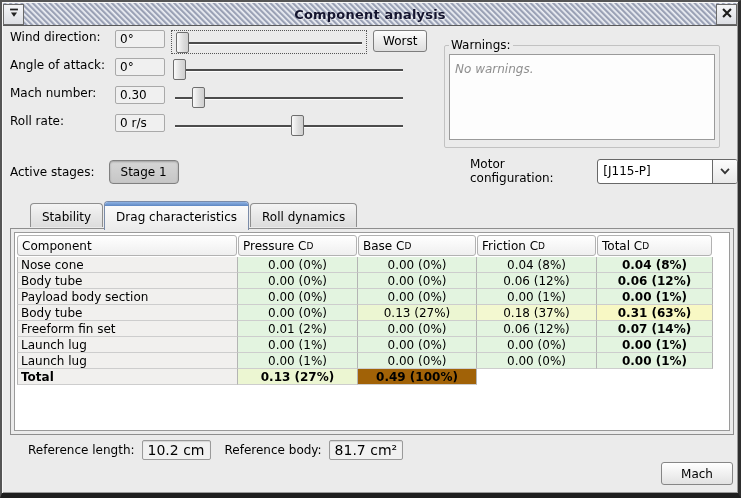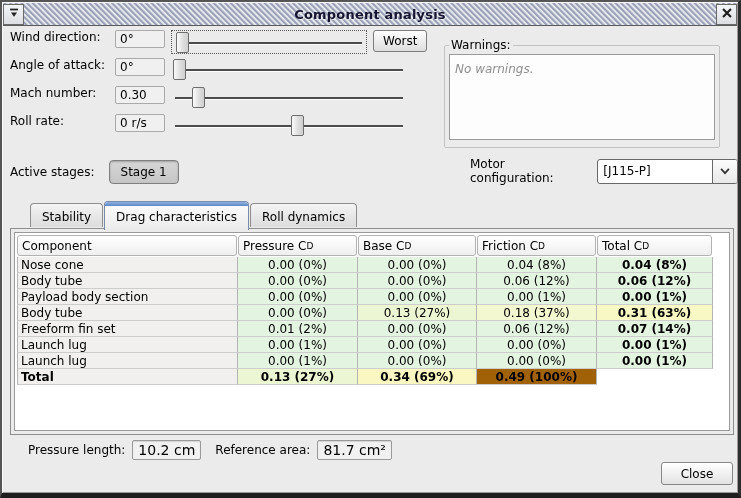--- a/index.html
+++ b/index.html
@@ -226,28 +226,27 @@
           <div class="cell val" style="background: rgb(227, 244, 224);">0.00 (0%)</div>
           <div class="cell val" style="background: rgb(227, 244, 224);">0.00 (0%)</div>
           <div class="cell val b" style="background: rgb(227, 244, 224);">0.00 (1%)</div>
           <div class="cell comp">Launch lug</div>
           <div class="cell val" style="background: rgb(227, 244, 224);">0.00 (1%)</div>
           <div class="cell val" style="background: rgb(227, 244, 224);">0.00 (0%)</div>
           <div class="cell val" style="background: rgb(227, 244, 224);">0.00 (0%)</div>
           <div class="cell val b" style="background: rgb(227, 244, 224);">0.00 (1%)</div>
           <div class="cell comp b">Total</div>
           <div class="cell val b" style="background: rgb(236, 246, 210);">0.13 (27%)</div>
-          <div class="cell val b" style="background: rgb(250, 247, 194);">0.34 (69%)</div>
           <div class="cell val b" style="background: #a16207;">0.49 (100%)</div>
         </div>
     </div>
   </div>
 
   <div class="ref-row">
-    <span>Pressure length:</span>
+    <span>Reference length:</span>
     <span class="ref-box">10.2 cm</span>
-    <span>Reference area:</span>
+    <span>Reference body:</span>
     <span class="ref-box">81.7 cm²</span>
   </div>
 
-  <button class="close-btn">Close</button>
+  <button class="close-btn">Mach</button>
 
 </div>
 
 </body></html>

